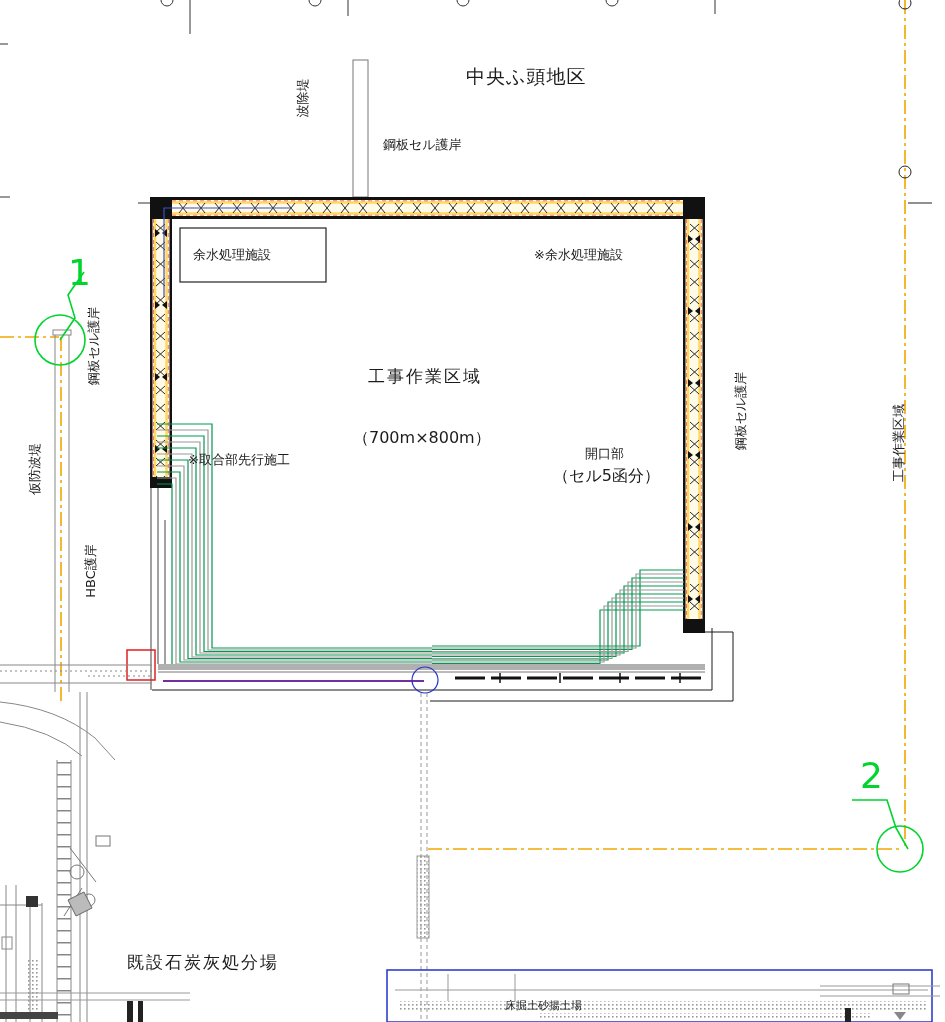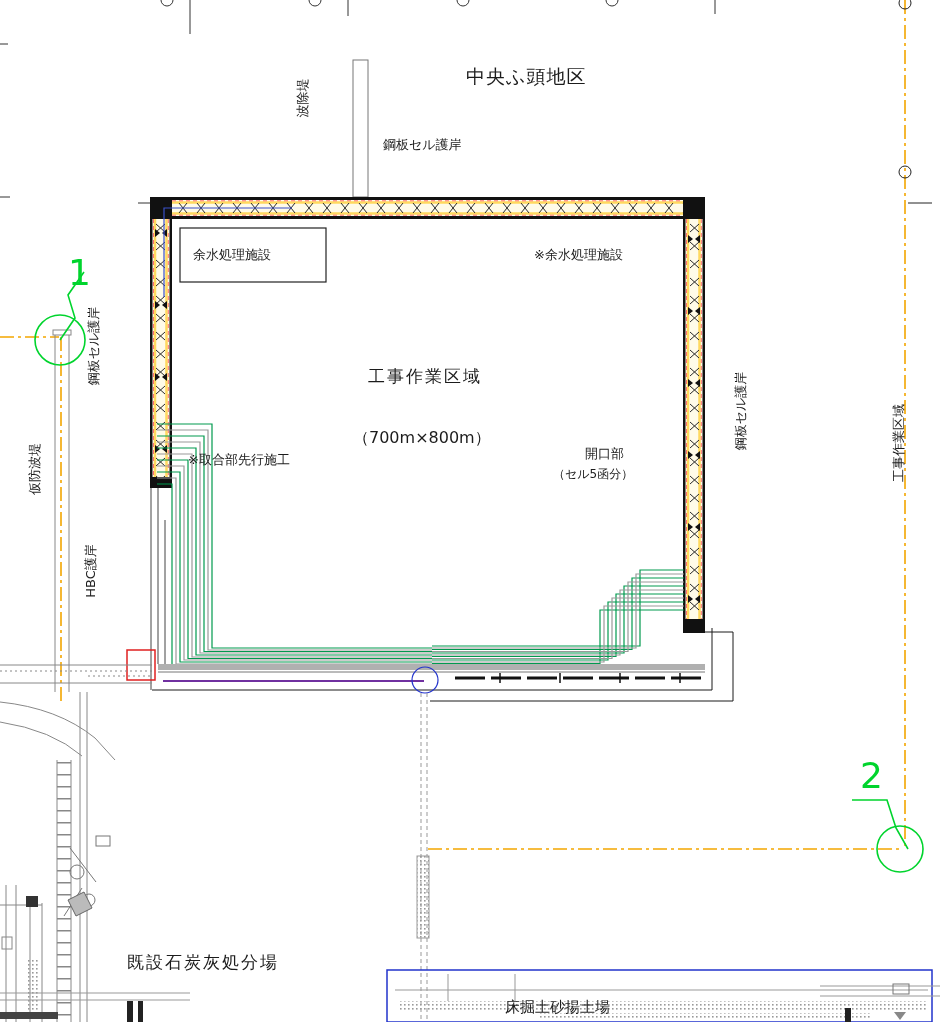--- a/index.html
+++ b/index.html
@@ -8,22 +8,22 @@
     font-family:"DejaVu Sans","Liberation Sans",sans-serif;color:#1c1c1c;
   }
   .canvas svg{position:absolute;left:0;top:0;}
   .lbl{position:absolute;white-space:nowrap;color:#1c1c1c;}
   .vlabel{width:120px;text-align:center;transform:rotate(-90deg);}
   .marker-num{color:#00d42d;font-size:36px;line-height:1;font-weight:500;}
   .t19{font-size:19px;letter-spacing:1px;}
   .t17{font-size:17px;letter-spacing:2px;}
   .t16{font-size:16px;}
   .t13{font-size:13px;}
-  .t12{font-size:12px;}
-  .t11{font-size:15px;}
+  .t12{font-size:16px;}
+  .t11{font-size:11px;}
 </style>
 </head>
 <body>
 
 <div class="canvas">
 
 <svg width="945" height="1022" viewBox="0 0 945 1022">
   <defs>
     <pattern id="xpT" patternUnits="userSpaceOnUse" x="174" y="200" width="18" height="16">
       <path d="M5,3 L13,13 M13,3 L5,13" stroke="#2a2a2a" stroke-width="1" fill="none"></path>

